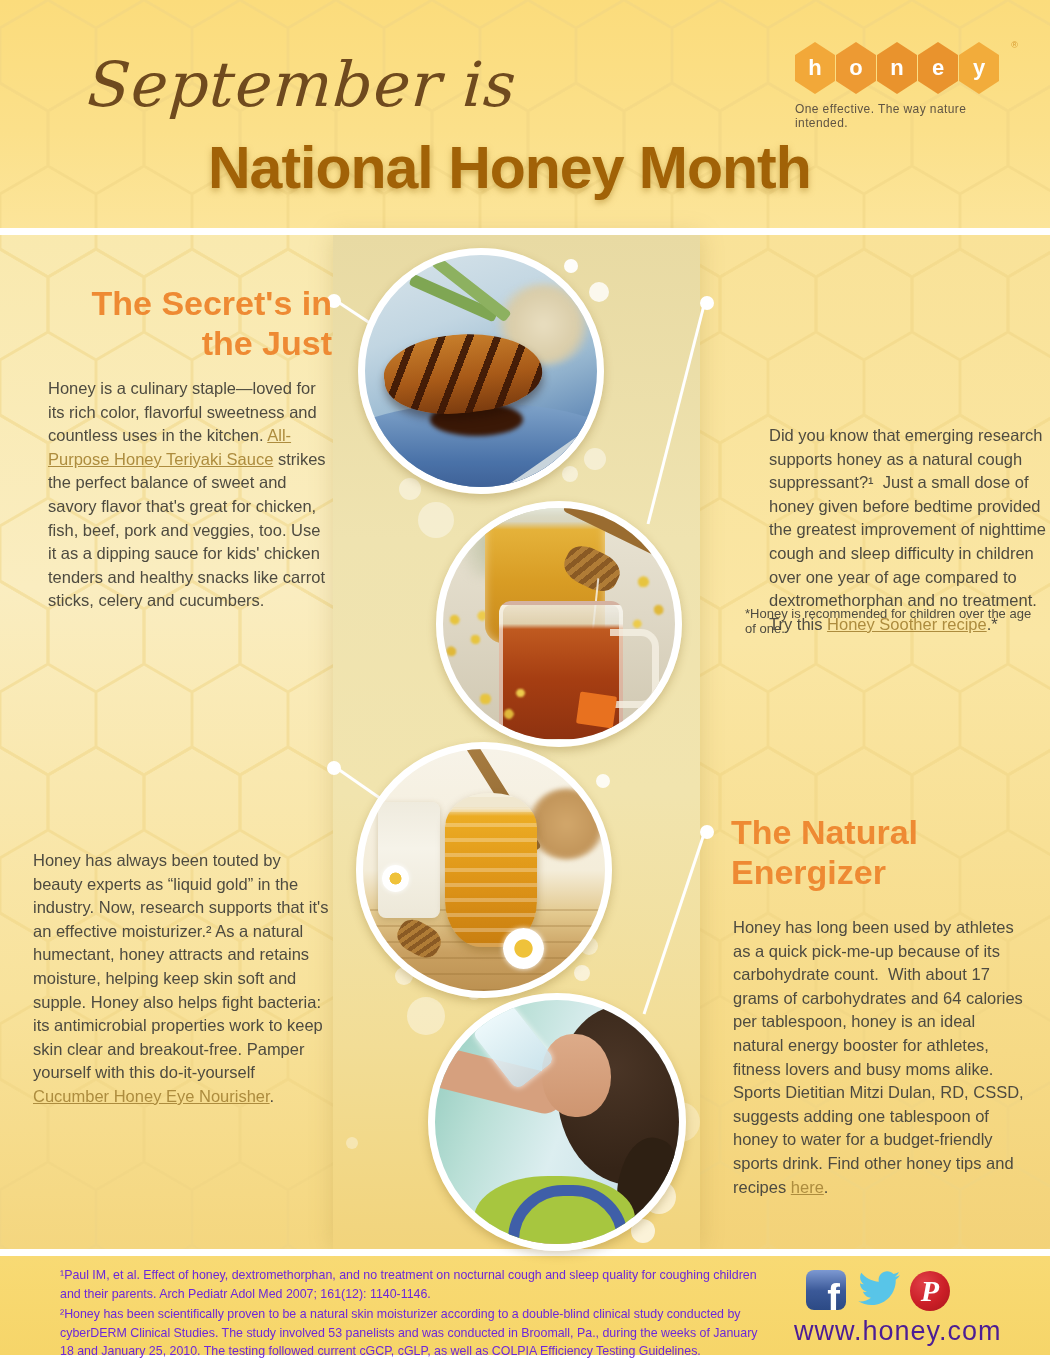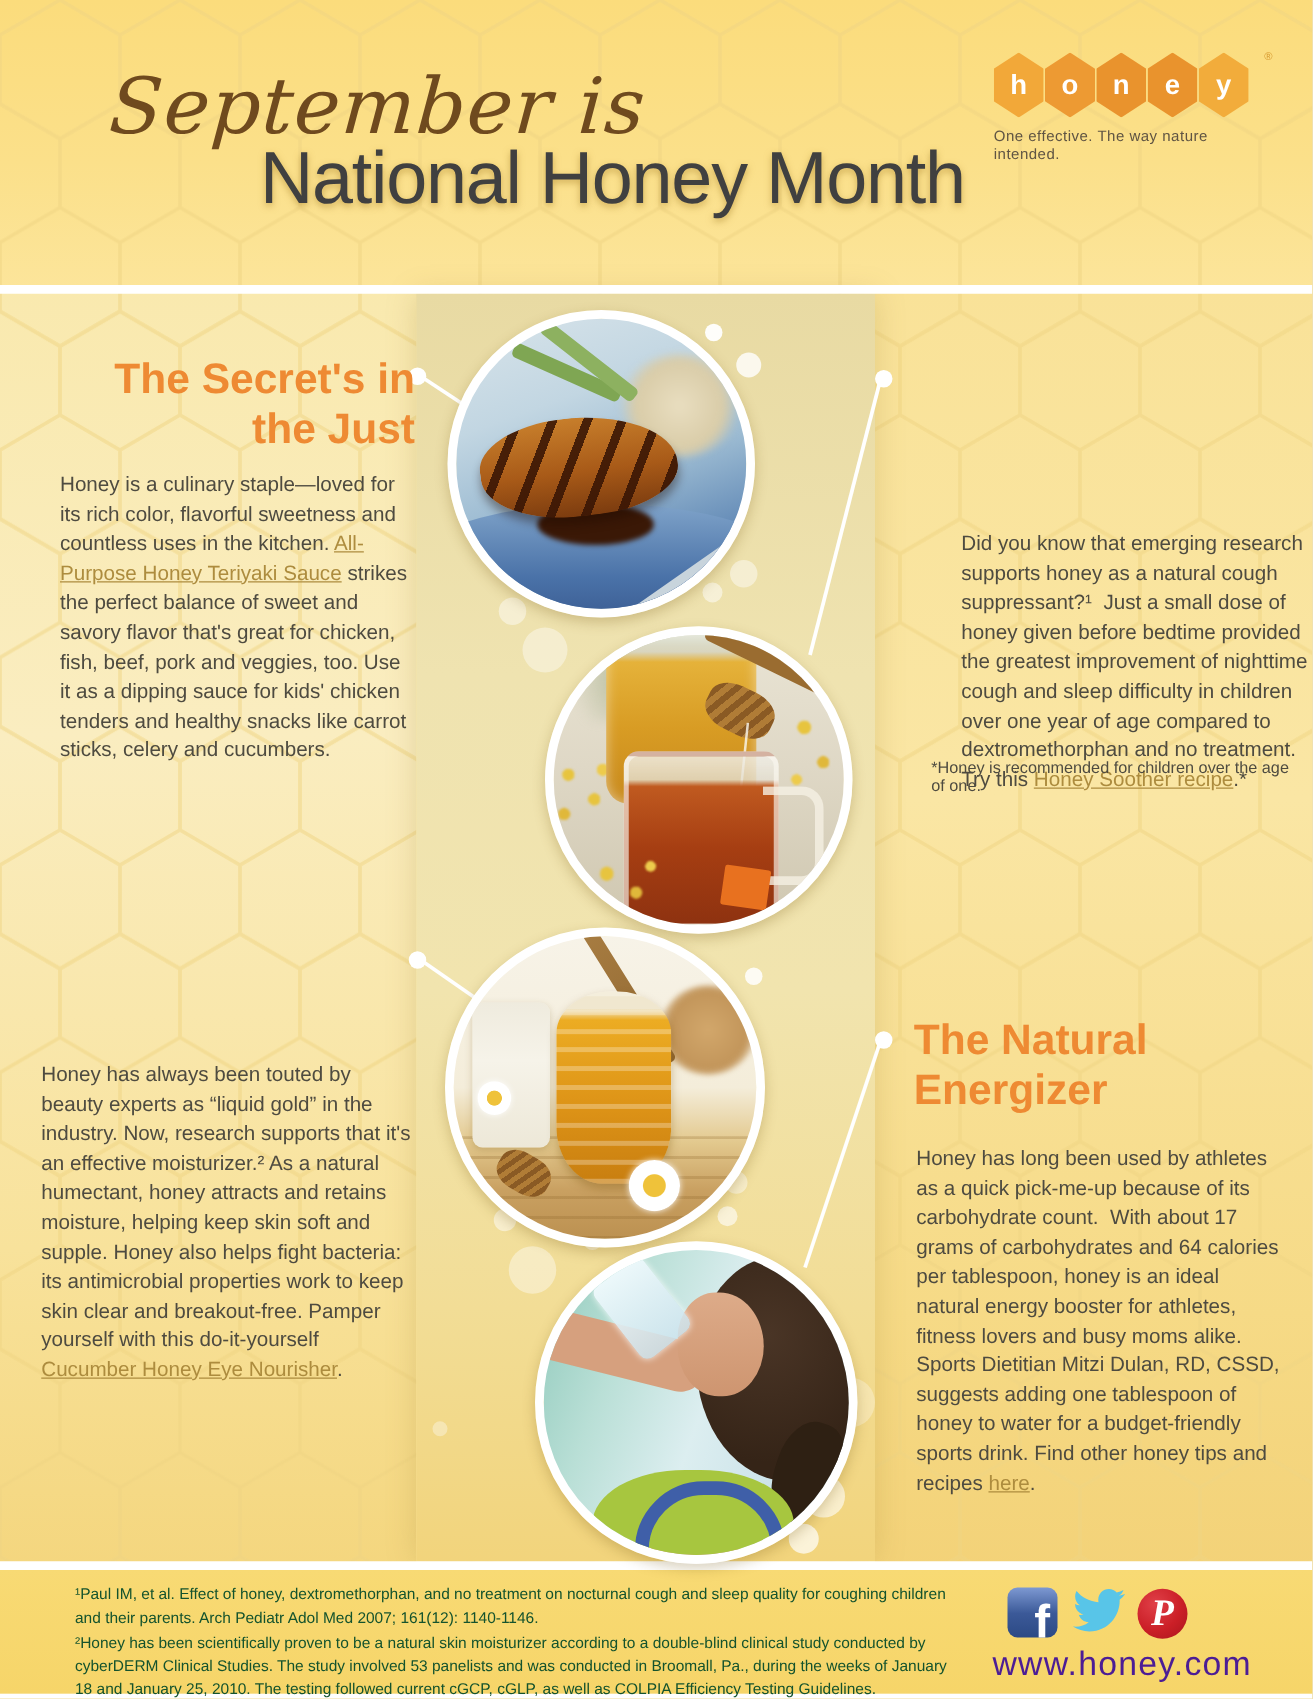--- a/index.html
+++ b/index.html
@@ -25,22 +25,22 @@
   
   .bub{position:absolute;border-radius:50%;background:#FFFFFF;z-index:3;}
 
   
   .connectors{position:absolute;left:0;top:0;z-index:4;pointer-events:none;}
 
   
   .script-title{position:absolute;left:88px;top:48px;z-index:6;
     font-family:"DejaVu Serif",serif;font-style:italic;font-size:62px;color:#6F4A1E;
     transform:skewX(-4deg);letter-spacing:1px;}
-  .main-title{position:absolute;left:208px;top:108px;z-index:6;
-    font-size:59px;font-weight:normal;color:#404040;letter-spacing:-1px;
+  .main-title{position:absolute;left:208px;top:134px;z-index:6;
+    font-size:59px;font-weight:bold;color:#a16207;letter-spacing:-1px;
     text-shadow:0 3px 6px rgba(170,130,40,.55);}
   .subtitle{position:absolute;left:212px;top:200px;z-index:6;
     font-size:16px;font-weight:bold;color:#F08136;letter-spacing:1.4px;}
 
   .logo{position:absolute;left:795px;top:42px;z-index:6;width:215px;}
   .hexrow{display:flex;gap:1px;position:relative;}
   .hex{width:40px;height:52px;display:flex;align-items:center;justify-content:center;
     clip-path:polygon(50% 0,100% 25%,100% 75%,50% 100%,0 75%,0 25%);
     color:#fff;font-weight:bold;font-size:22px;}
   .hex1{background:#F2A839;} .hex2{background:#ED9A33;} .hex3{background:#E9932D;}
@@ -142,21 +142,21 @@
   .ph4 .arm{left:-8%;top:24%;width:62%;height:17%;border-radius:20px;background:#D6A07E;transform:rotate(14deg);}
   .ph4 .bottle4{left:22%;top:4%;width:20%;height:30%;border-radius:8px;transform:rotate(-38deg);
     background:linear-gradient(180deg,rgba(240,250,253,.95),rgba(205,228,238,.85));
     box-shadow:0 0 6px rgba(255,255,255,.8);}
   .ph4 .shirt{left:16%;top:72%;width:66%;height:38%;border-radius:46% 46% 0 0;background:#A7C63F;}
   .ph4 .trim{left:30%;top:76%;width:40%;height:40%;border-radius:46%;
     border:11px solid #3F5FA8;background:transparent;}
   .ph4 .chest{left:34%;top:84%;width:30%;height:20%;background:#D6A07E;border-radius:40% 40% 0 0;}
 
   
-  .footnote{position:absolute;z-index:6;font-size:12.4px;line-height:1.5;color:#14532d;margin:0;width:706px;left:60px;}
+  .footnote{position:absolute;z-index:6;font-size:12.4px;line-height:1.5;color:#6d28d9;margin:0;width:706px;left:60px;}
   .fn1{top:1266px;} .fn2{top:1305px;}
   .social{position:absolute;z-index:6;}
   .fb{left:806px;top:1270px;width:40px;height:40px;border-radius:8px;
     background:linear-gradient(180deg,#7D99D2 0%,#3B5998 52%,#2C4A85 100%);overflow:hidden;}
   .fb span{position:absolute;right:6px;bottom:-10px;font-size:38px;font-weight:bold;color:#fff;}
   .tw{left:852px;top:1266px;width:52px;height:46px;}
   .pin{left:910px;top:1271px;width:40px;height:40px;border-radius:50%;
     background:radial-gradient(circle at 35% 30%,#E04048 0%,#CB1F27 55%,#A9151C 100%);
     display:flex;align-items:center;justify-content:center;}
   .pin span{font-family:"Liberation Serif",serif;font-style:italic;font-weight:bold;font-size:30px;color:#fff;}

